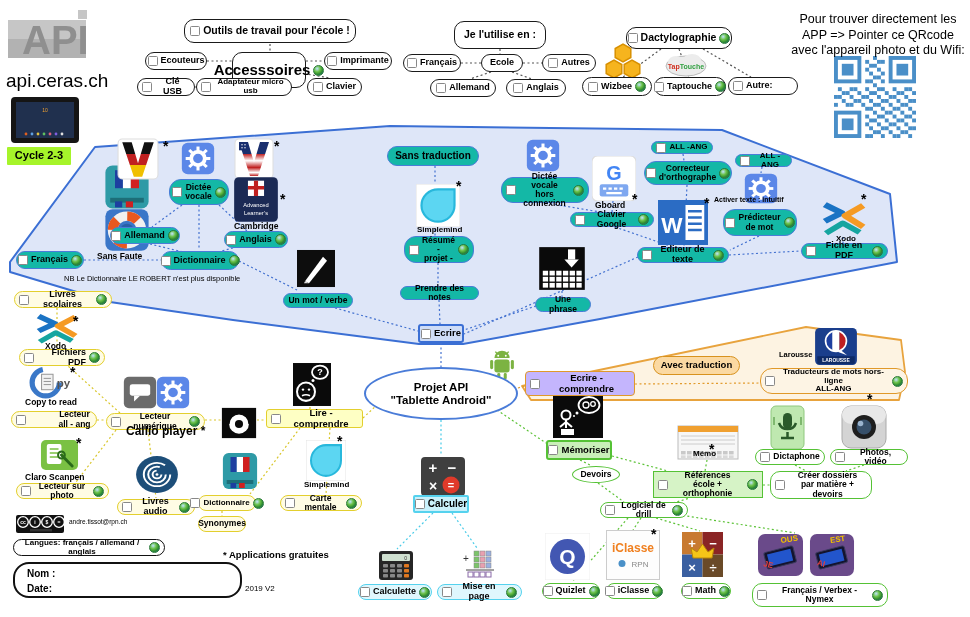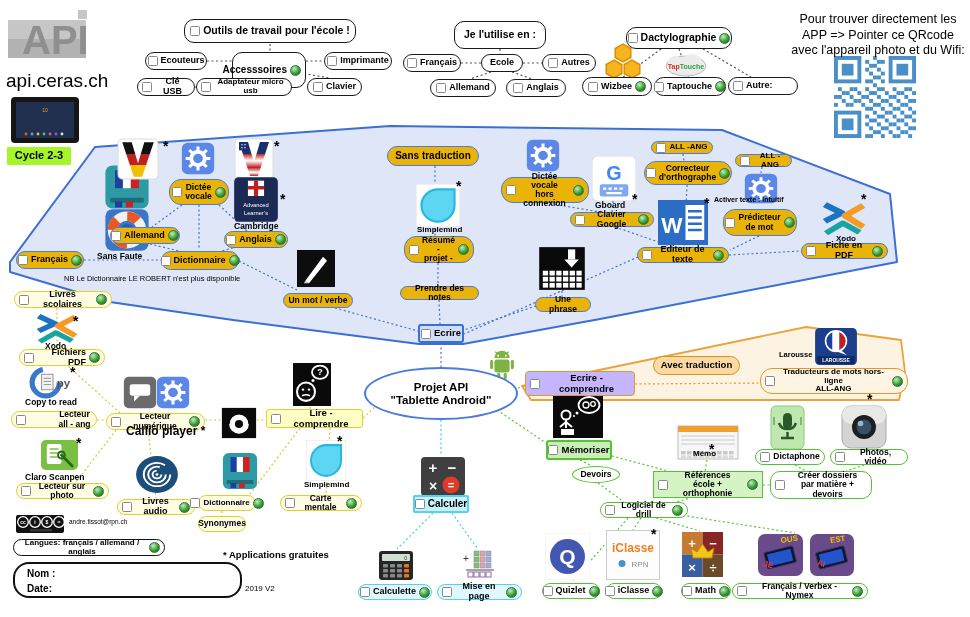--- a/index.html
+++ b/index.html
@@ -3,21 +3,21 @@
 <meta charset="utf-8">
 <style>
   html,body{margin:0;padding:0;background:#fff;}
   #sheet{position:relative;width:970px;height:617px;overflow:hidden;background:#fff;
          font-family:"Liberation Sans",sans-serif;color:#000;}
   #bg{position:absolute;left:0;top:0;}
   .node{position:absolute;display:flex;align-items:center;justify-content:center;gap:3px;
         padding:0 4px;box-sizing:border-box;font-weight:700;line-height:1.08;text-align:center;
         white-space:pre-line;z-index:30;}
   .n-white{background:#fff;border:1.5px solid #1a1a1a;border-radius:10px;}
-  .n-blue{background:#eab308;border:1.6px solid #4a7cd8;border-radius:12px;}
+  .n-blue{background:#14b8a6;border:1.6px solid #4a7cd8;border-radius:12px;}
   .n-bluerect{background:#cfddf7;border:2px solid #3b6fd4;border-radius:3px;}
   .n-yellow{background:#fffce4;border:1.6px solid #e3cf2e;border-radius:10px;}
   .n-yellowrect{background:#feffc4;border:1.8px solid #e3cf2e;border-radius:3px;}
   .n-green{background:#fff;border:1.6px solid #55c235;border-radius:10px;}
   .n-greenfill{background:#d6f3c6;border:1.8px solid #55c235;border-radius:0;}
   .n-greenrect{background:#c9efb9;border:2.2px solid #55c235;border-radius:3px;}
   .n-greenoval{background:#fff;border:1.4px solid #55c235;border-radius:50%;}
   .n-cyan{background:#dff7fd;border:1.8px solid #55d2ee;border-radius:9px;}
   .n-cyanrect{background:#c9f1fb;border:2.5px solid #55d2ee;border-radius:2px;}
   .n-orangerect{background:#c4b5fd;border:1.8px solid #e0992a;border-radius:4px;}
@@ -671,21 +671,21 @@
         <circle cx="19" cy="7" r="5.3" fill="none" stroke="#fff" stroke-width="1.3"></circle>
         <text x="19" y="9" font-size="5" fill="#fff" text-anchor="middle" font-weight="bold">i</text>
         <circle cx="31" cy="7" r="5.3" fill="none" stroke="#fff" stroke-width="1.3"></circle>
         <text x="31" y="9" font-size="5" fill="#fff" text-anchor="middle" font-weight="bold">$</text>
         <circle cx="43" cy="7" r="5.3" fill="none" stroke="#fff" stroke-width="1.3"></circle>
         <text x="43" y="9" font-size="5" fill="#fff" text-anchor="middle" font-weight="bold">=</text>
         <rect x="14" y="14" width="22" height="2.5" fill="#333"></rect>
       </svg></div>
     <div class="node n-white" style="left: 184px; top: 19px; width: 172px; height: 24px; font-size: 10.5px;"><span class="cb"></span><span>Outils de travail pour l'école !</span></div>
     <div class="node n-white" style="left: 145px; top: 52px; width: 62px; height: 18px; font-size: 9px;"><span class="cb"></span><span>Ecouteurs</span></div>
-    <div class="node n-white" style="left: 232px; top: 52px; width: 74px; height: 36px; font-size: 10px; justify-content: flex-end;"><span>Accesssoires</span><span class="globe"></span></div>
+    <div class="node n-white" style="left: 232px; top: 52px; width: 74px; height: 36px; font-size: 15px;"><span>Accesssoires</span><span class="globe"></span></div>
     <div class="node n-white" style="left: 324px; top: 52px; width: 68px; height: 18px; font-size: 9px;"><span class="cb"></span><span>Imprimante</span></div>
     <div class="node n-white" style="left: 137px; top: 78px; width: 58px; height: 18px; font-size: 9px;"><span class="cb"></span><span>Clé USB</span></div>
     <div class="node n-white" style="left: 196px; top: 78px; width: 96px; height: 18px; font-size: 8px;"><span class="cb"></span><span>Adaptateur micro usb</span></div>
     <div class="node n-white" style="left: 307px; top: 78px; width: 55px; height: 18px; font-size: 9px;"><span class="cb"></span><span>Clavier</span></div>
     <div class="node n-white" style="left: 454px; top: 21px; width: 92px; height: 28px; font-size: 10.5px;"><span>Je l'utilise en :</span></div>
     <div class="node n-white" style="left: 403px; top: 54px; width: 58px; height: 18px; font-size: 9px;"><span class="cb"></span><span>Français</span></div>
     <div class="node n-white" style="left: 481px; top: 54px; width: 42px; height: 18px; font-size: 9px;"><span>Ecole</span></div>
     <div class="node n-white" style="left: 542px; top: 54px; width: 54px; height: 18px; font-size: 9px;"><span class="cb"></span><span>Autres</span></div>
     <div class="node n-white" style="left: 430px; top: 79px; width: 66px; height: 18px; font-size: 9px;"><span class="cb"></span><span>Allemand</span></div>
     <div class="node n-white" style="left: 506px; top: 79px; width: 60px; height: 18px; font-size: 9px;"><span class="cb"></span><span>Anglais</span></div>
@@ -742,21 +742,21 @@
     <div class="node n-green" style="left: 600px; top: 502px; width: 88px; height: 16px; font-size: 8.5px;"><span class="cb"></span><span>Logiciel de drill</span><span class="globe"></span></div>
     <div class="node n-greenfill" style="left: 653px; top: 471px; width: 110px; height: 27px; font-size: 8.5px;"><span class="cb"></span><span>Références
 école + orthophonie</span><span class="globe"></span></div>
     <div class="node n-green" style="left: 770px; top: 471px; width: 102px; height: 28px; font-size: 8.5px;"><span class="cb"></span><span>Créer dossiers
 par matière + devoirs</span></div>
     <div class="node n-green" style="left: 755px; top: 449px; width: 70px; height: 16px; font-size: 8.5px;"><span class="cb"></span><span>Dictaphone</span></div>
     <div class="node n-green" style="left: 830px; top: 449px; width: 78px; height: 16px; font-size: 8.5px;"><span class="cb"></span><span>Photos, vidéo</span></div>
     <div class="node n-green" style="left: 542px; top: 583px; width: 58px; height: 16px; font-size: 9px;"><span class="cb"></span><span>Quizlet</span><span class="globe"></span></div>
     <div class="node n-green" style="left: 606px; top: 583px; width: 56px; height: 16px; font-size: 9px;"><span class="cb"></span><span>iClasse</span><span class="globe"></span></div>
     <div class="node n-green" style="left: 681px; top: 583px; width: 50px; height: 16px; font-size: 9px;"><span class="cb"></span><span>Math</span><span class="globe"></span></div>
-    <div class="node n-green" style="left: 732px; top: 583px; width: 136px; height: 16px; font-size: 8.5px;"><span class="cb"></span><span>Français / Verbex - Nymex</span><span class="globe"></span></div>
+    <div class="node n-green" style="left: 752px; top: 583px; width: 136px; height: 24px; font-size: 8.5px;"><span class="cb"></span><span>Français / Verbex - Nymex</span><span class="globe"></span></div>
     <div class="node n-blackpill" style="left: 13px; top: 539px; width: 152px; height: 17px; font-size: 8px;"><span>Langues: français / allemand / anglais</span><span class="globe"></span></div>
     <div class="lbl" style="left: 97px; top: 252px; font-size: 8.5px; font-weight: 700;">Sans Faute</div>
     <div class="lbl" style="left: 234px; top: 222px; font-size: 8.5px; font-weight: 700;">Cambridge</div>
     <div class="lbl" style="left: 64px; top: 275px; font-size: 7.5px;">NB Le Dictionnaire LE ROBERT n'est plus disponible</div>
     <div class="lbl" style="left: 417px; top: 226px; font-size: 8px; font-weight: 700;">Simplemind</div>
     <div class="lbl" style="left: 595px; top: 201px; font-size: 8.5px; font-weight: 700;">Gboard</div>
     <div class="lbl" style="left: 714px; top: 196px; font-size: 7px; font-weight: 700;">Activer texte : intuitif</div>
     <div class="lbl" style="left: 836px; top: 235px; font-size: 8px; font-weight: 700;">Xodo</div>
     <div class="lbl" style="left: 45px; top: 342px; font-size: 8.5px; font-weight: 700;">Xodo</div>
     <div class="lbl" style="left: 25px; top: 398px; font-size: 8.5px; font-weight: 700;">Copy to read</div>

